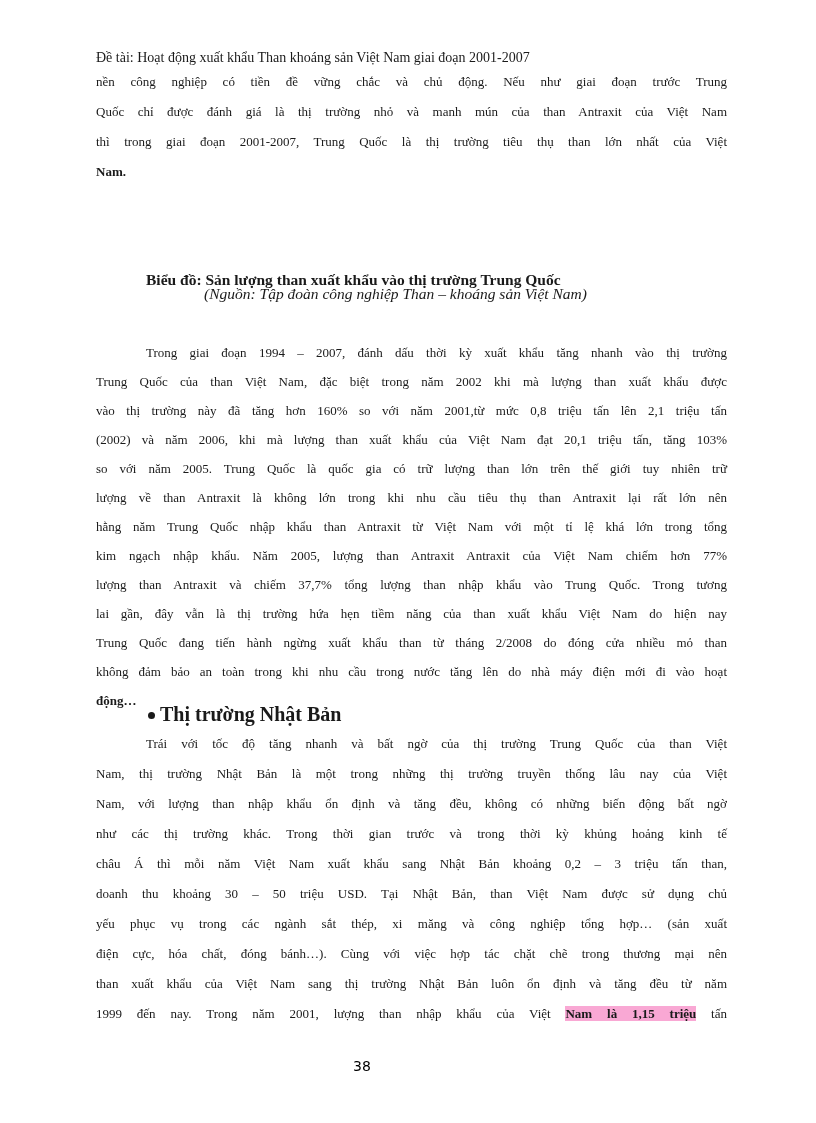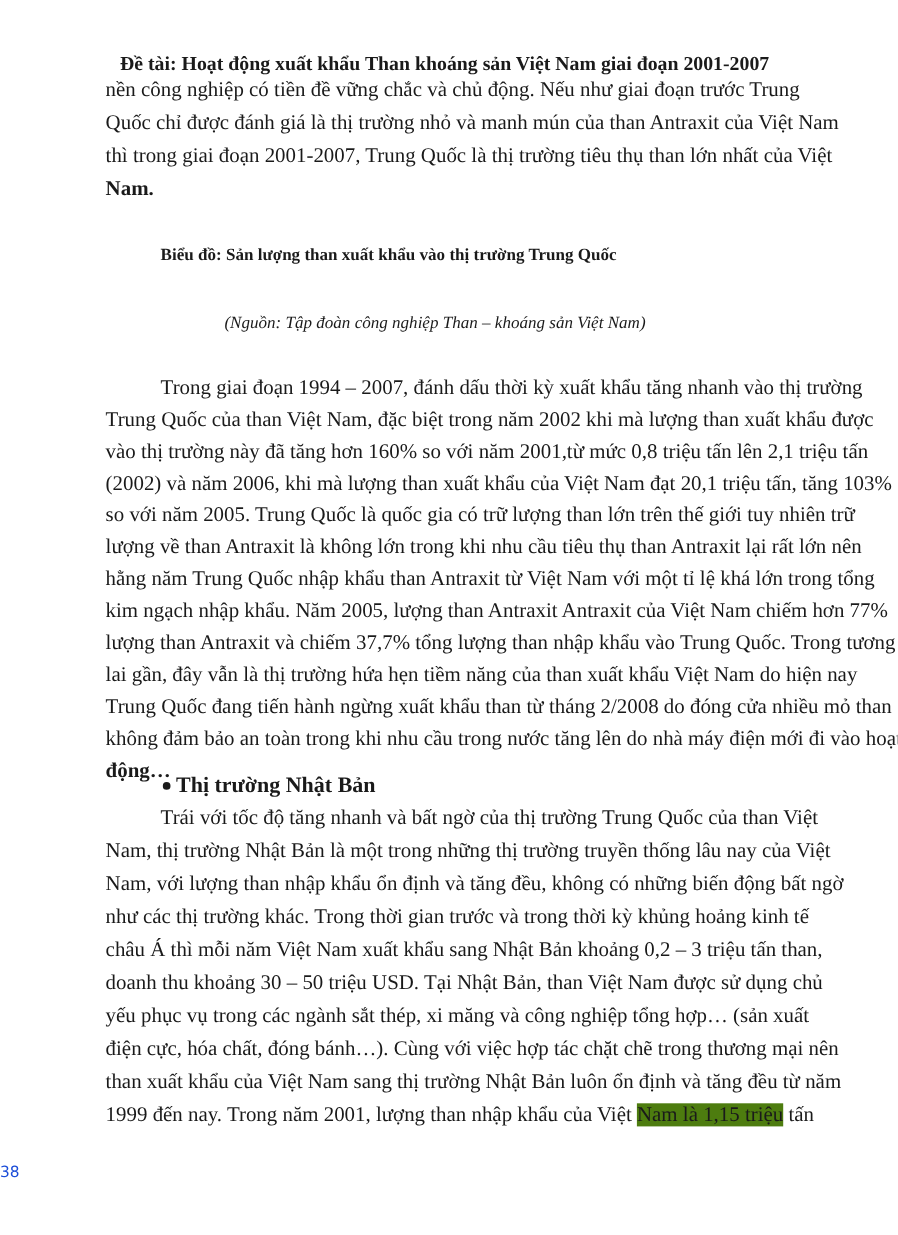--- a/index.html
+++ b/index.html
@@ -1,32 +1,32 @@
 <!DOCTYPE html>
 <html><head>
 <meta charset="utf-8">
 <style>
   html, body { margin: 0; padding: 0; background: #ffffff; }
   body { width: 816px; height: 1123px; position: relative; overflow: hidden;
          font-family: "Liberation Serif", "DejaVu Serif", serif; color: #1a1a1a; }
   .page { position: absolute; left: 96px; top: 0; width: 631px; }
-  .header { position: absolute; top: 48px; left: 13px; width: 631px; font-weight: bold;
-            font-size: 18px; line-height: 20px; white-space: nowrap; }
-  .line { position: absolute; left: 0; width: 631px; font-size: 19px; height: 22px;
+  .header { position: absolute; top: 48px; left: 0; width: 631px; font-weight: normal;
+            font-size: 14px; line-height: 20px; white-space: nowrap; }
+  .line { position: absolute; left: 0; width: 631px; font-size: 13px; height: 22px;
           line-height: 22px; text-align: justify; text-align-last: justify; white-space: nowrap; }
   .line.last { text-align-last: left; font-weight: bold; }
   .line.indent { left: 50px; width: 581px; }
-  .caption { position: absolute; left: 50px; font-weight: bold; font-size: 15.5px; line-height: 22px; white-space: nowrap; }
+  .caption { position: absolute; left: 50px; font-weight: bold; font-size: 15.5px; line-height: 22px; white-space: nowrap; margin-top: 48px; }
   .source { position: absolute; left: 108px; font-style: italic; font-size: 15.5px; line-height: 22px; white-space: nowrap; }
   .bullet-head { position: absolute; left: 52px; font-weight: bold; font-size: 20px; line-height: 22px; white-space: nowrap; }
   .bullet-dot { display: inline-block; width: 7px; height: 7px; border-radius: 50%; background: #1a1a1a;
                 vertical-align: middle; margin-right: 5px; position: relative; top: -1px; }
-  .hl { background: #4d7c0f; }
-  .pagenum { position: absolute; top: 1058px; left: 0; width: 724px; 
-             font-family: "DejaVu Sans", sans-serif; font-size: 14px; color: #1d4ed8; }
+  .hl { background: #f9a8d4; font-weight: bold; }
+  .pagenum { position: absolute; top: 1058px; left: 0; width: 724px; text-align: center;
+             font-family: "DejaVu Sans", sans-serif; font-size: 14px; color: #000000; }
 </style>
 </head>
 <body>
 
 <div class="page">
 
   <div class="header">Đề tài: Hoạt động xuất khẩu Than khoáng sản Việt Nam giai đoạn 2001-2007</div>
 
   <div class="line" style="top:71px">nền công nghiệp có tiền đề vững chắc và chủ động. Nếu như giai đoạn trước Trung</div>
   <div class="line" style="top:101px">Quốc chỉ được đánh giá là thị trường nhỏ và manh mún của than Antraxit của Việt Nam</div>

